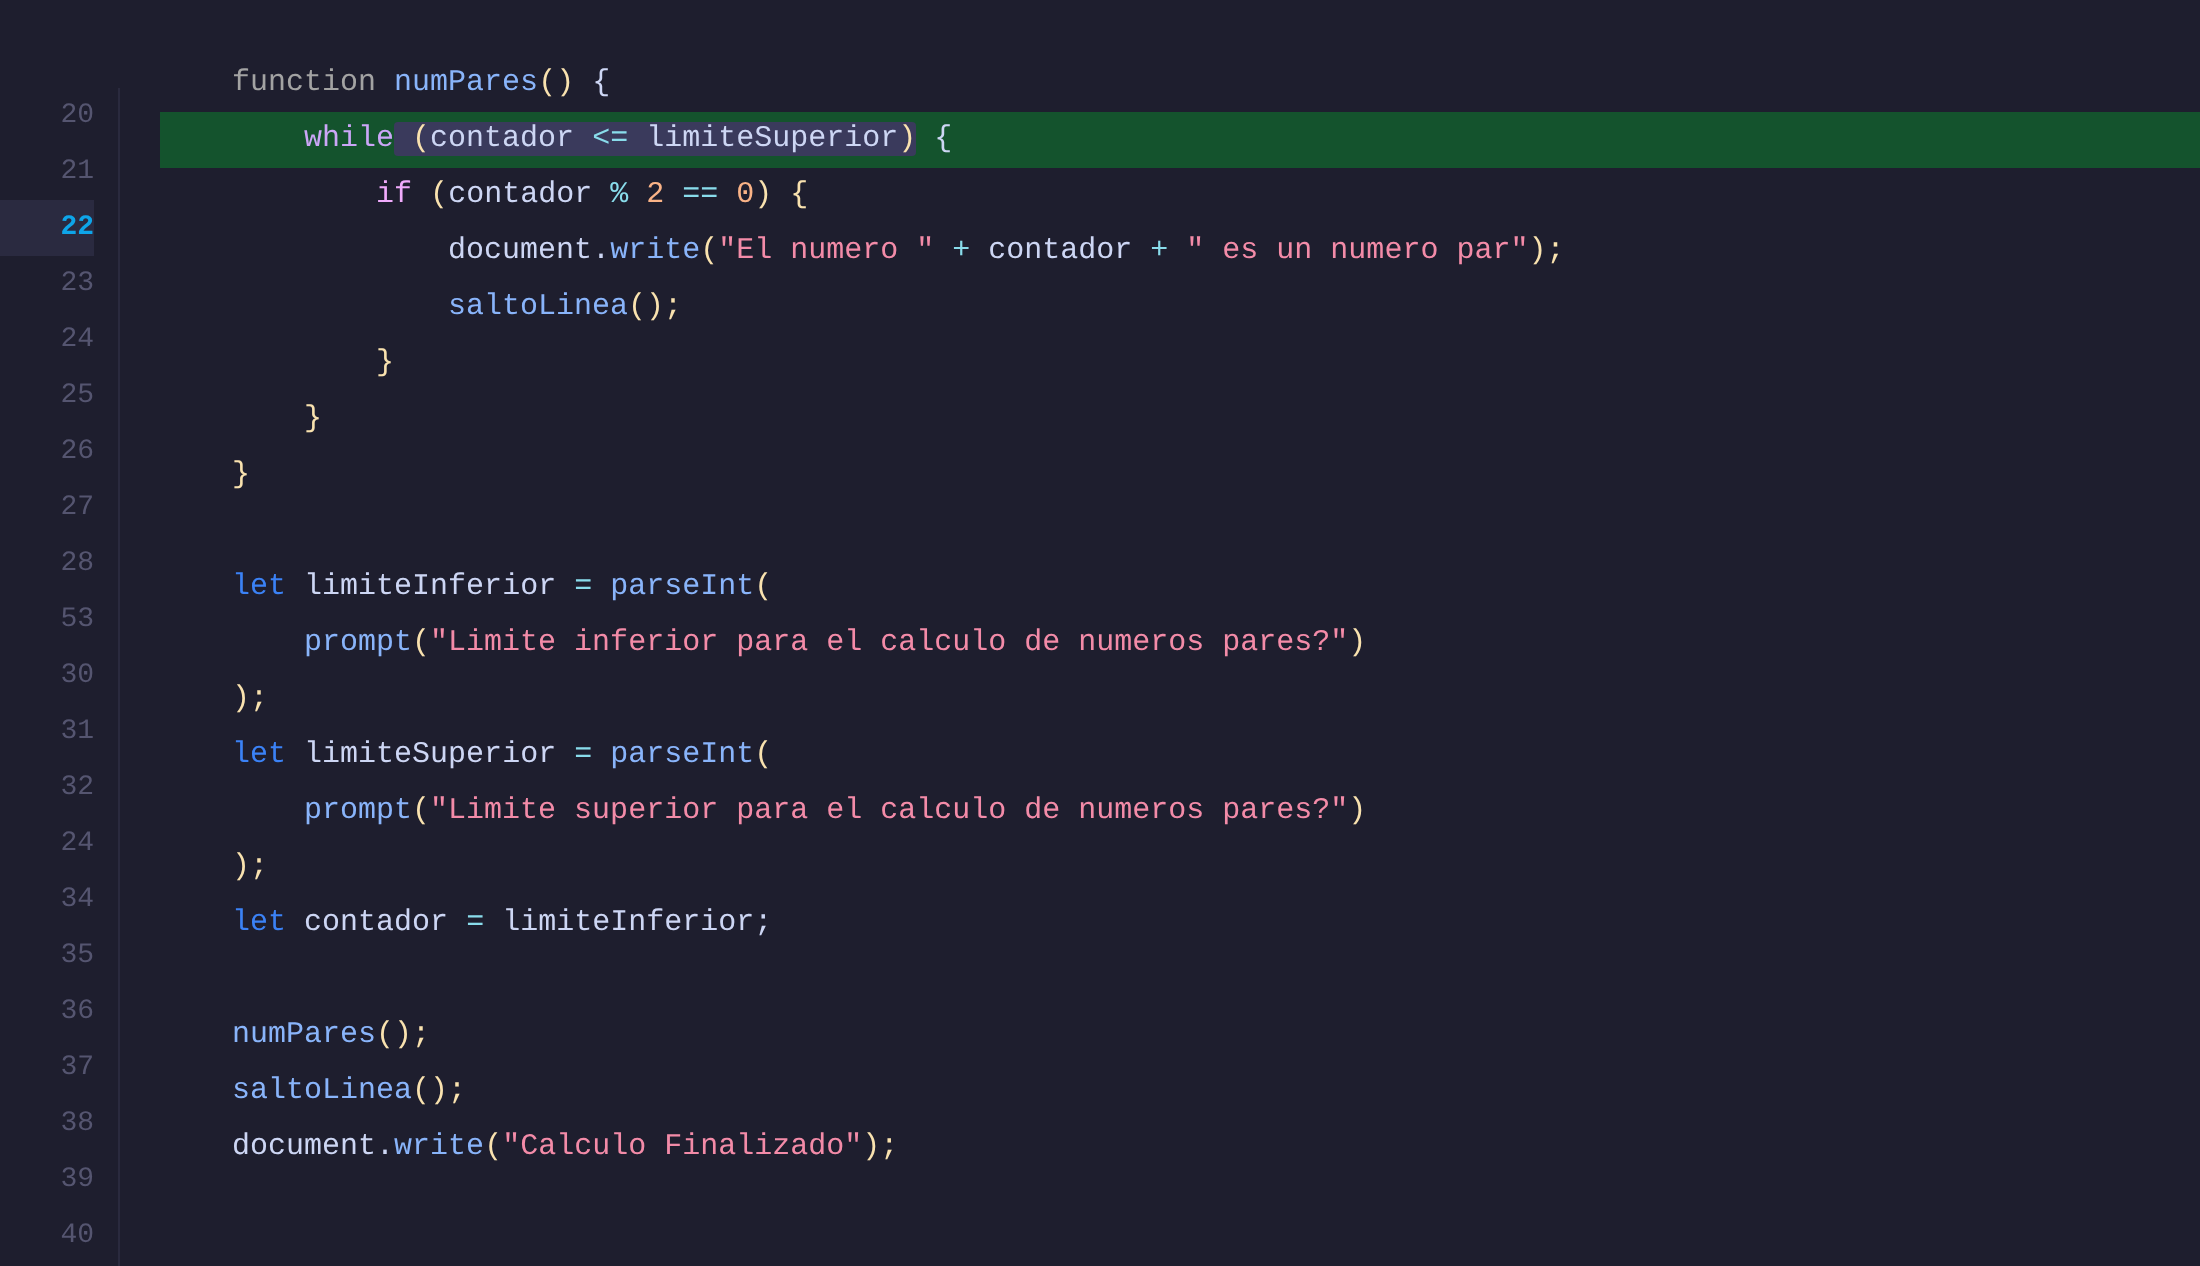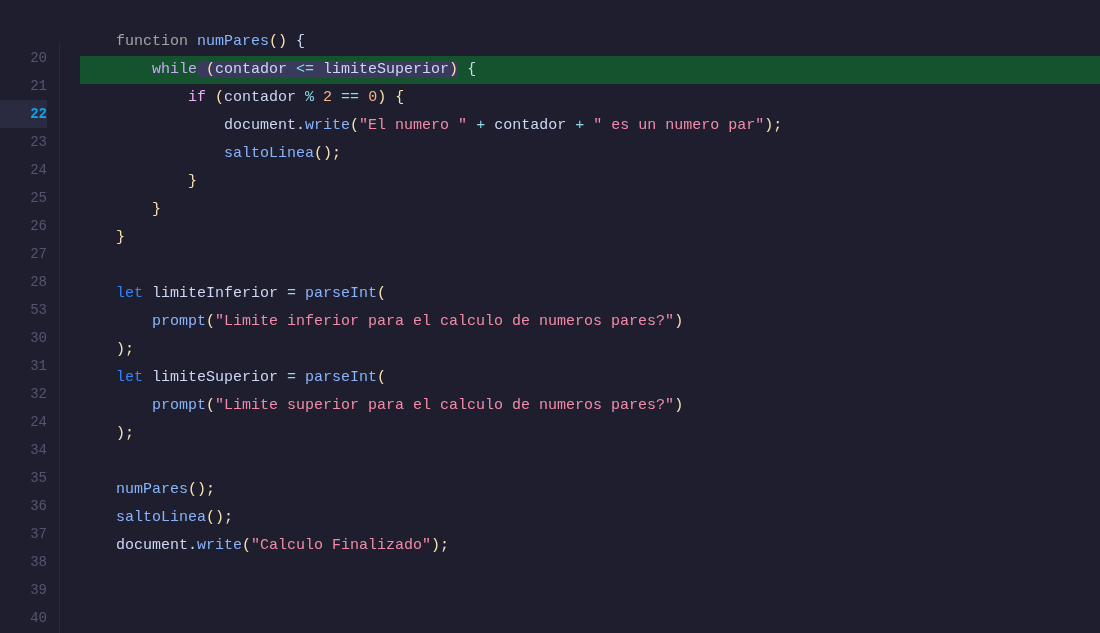--- a/index.html
+++ b/index.html
@@ -125,18 +125,19 @@
       <div class="code-line"><span>            </span><span class="paren">}</span></div>
       <div class="code-line"><span>        </span><span class="paren">}</span></div>
       <div class="code-line"><span>    </span><span class="paren">}</span></div>
       <div class="code-line">&nbsp;</div>
       <div class="code-line"><span>    </span><span class="kw-let">let</span><span> </span><span class="var">limiteInferior</span><span class="operator"> = </span><span class="fn-name">parseInt</span><span class="paren">(</span></div>
       <div class="code-line"><span>        </span><span class="fn-name">prompt</span><span class="paren">(</span><span class="string">"Limite inferior para el calculo de numeros pares?"</span><span class="paren">)</span></div>
       <div class="code-line"><span>    </span><span class="paren">);</span></div>
       <div class="code-line"><span>    </span><span class="kw-let">let</span><span> </span><span class="var">limiteSuperior</span><span class="operator"> = </span><span class="fn-name">parseInt</span><span class="paren">(</span></div>
       <div class="code-line"><span>        </span><span class="fn-name">prompt</span><span class="paren">(</span><span class="string">"Limite superior para el calculo de numeros pares?"</span><span class="paren">)</span></div>
       <div class="code-line"><span>    </span><span class="paren">);</span></div>
+      <div class="code-line"><span>    </span><span class="kw-let">let</span><span> </span><span class="var">contador</span><span class="operator"> = </span><span class="var">limiteInferior</span><span class="punct">;</span></div>
       <div class="code-line">&nbsp;</div>
       <div class="code-line"><span>    </span><span class="fn-name">numPares</span><span class="paren">();</span></div>
       <div class="code-line"><span>    </span><span class="fn-name">saltoLinea</span><span class="paren">();</span></div>
       <div class="code-line"><span>    </span><span class="var">document</span><span class="punct">.</span><span class="method">write</span><span class="paren">(</span><span class="string">"Calculo Finalizado"</span><span class="paren">);</span></div>
     </div>
 </div>
 
 </body></html>

